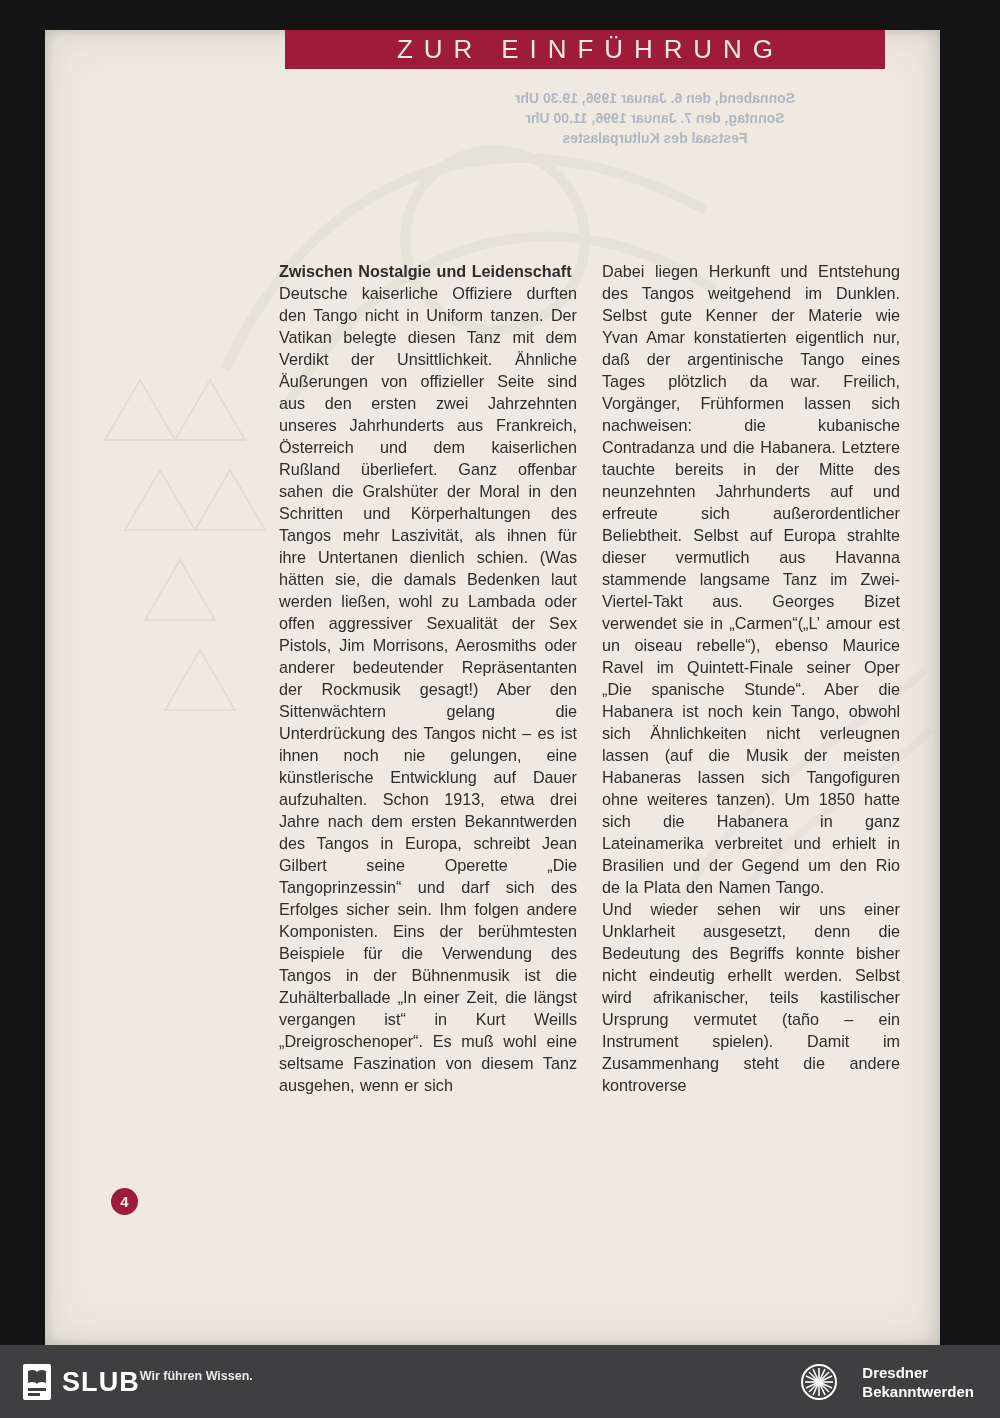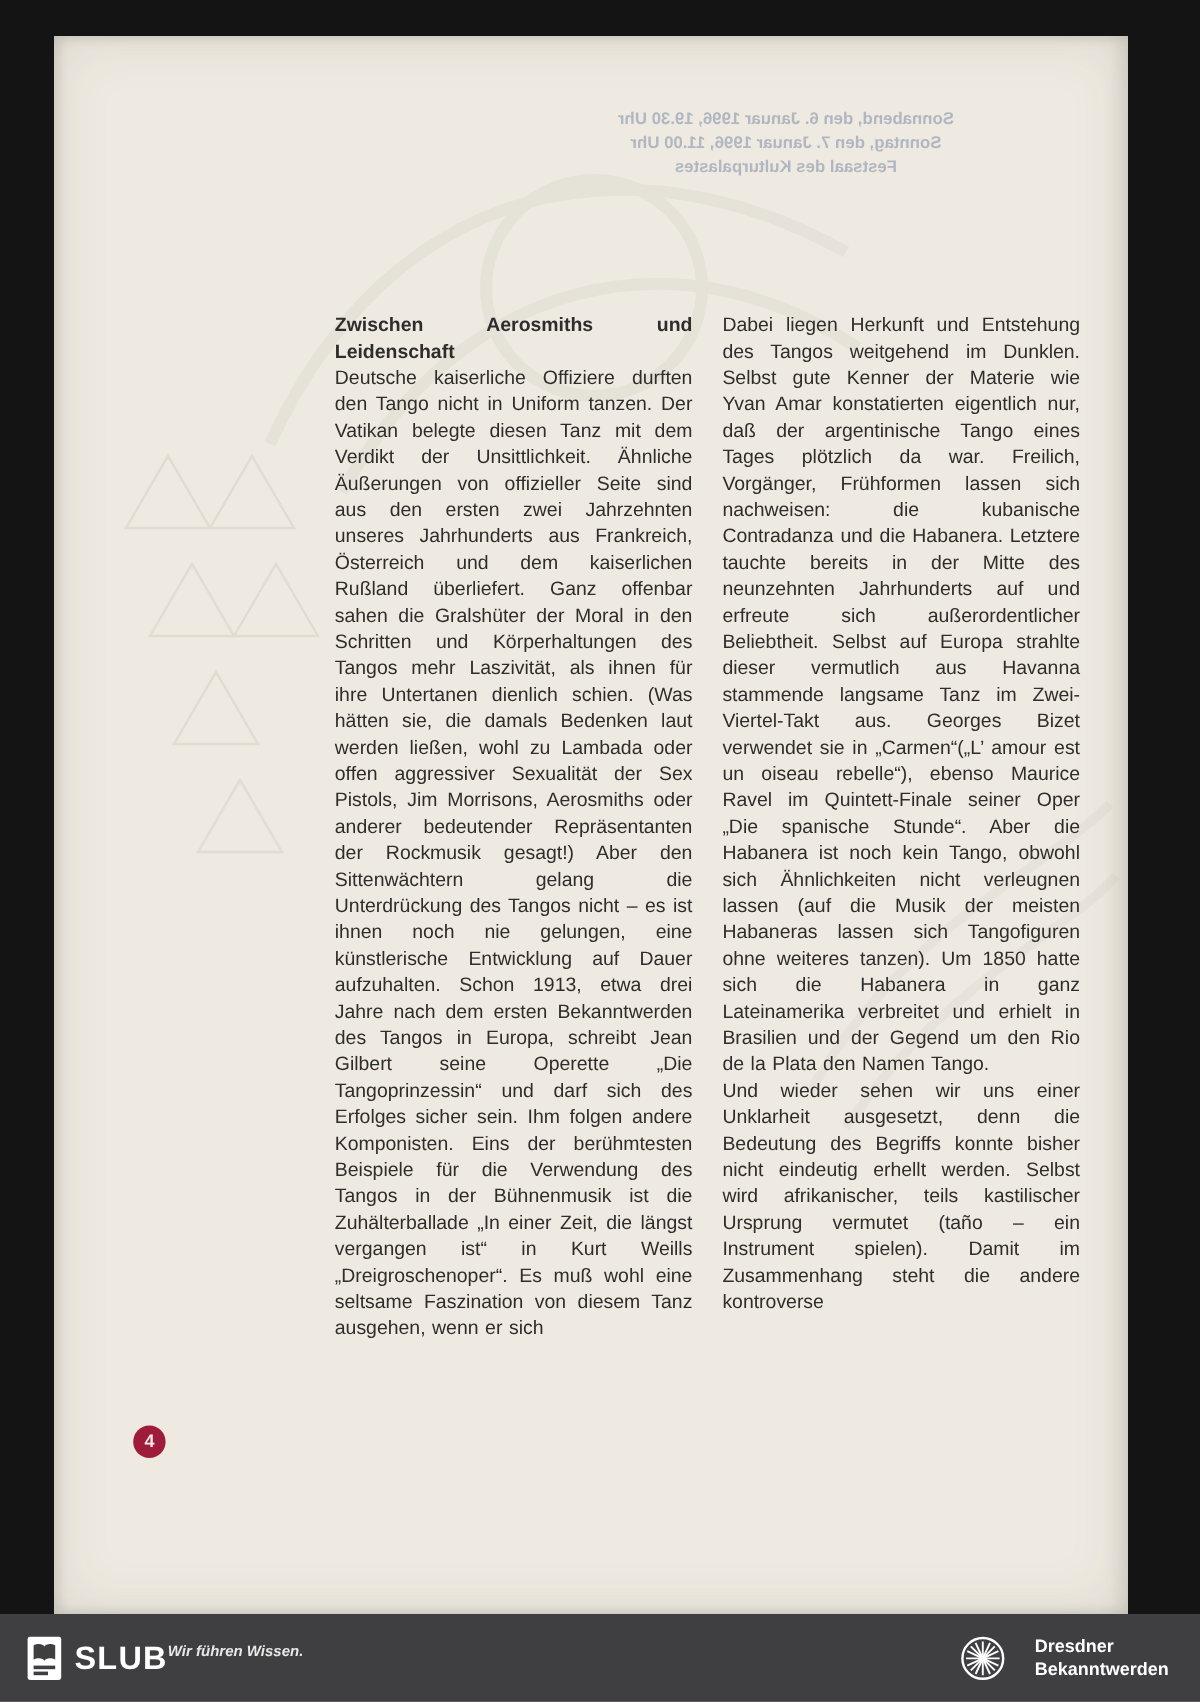--- a/index.html
+++ b/index.html
@@ -109,21 +109,20 @@
     font-size: 27px;
     font-weight: bold;
     letter-spacing: 0.04em;
     line-height: 28px;
   }
   .slub-tagline {
     color: #e8e8e8;
     font-size: 12.5px;
     font-weight: bold;
     line-height: 16px;
-    font-style: italic;
   }
   .publisher-block { display: flex; align-items: center; gap: 24px; }
   .publisher-name {
     color: #ffffff;
     font-size: 15px;
     font-weight: bold;
     line-height: 19px;
   }
 </style>
 </head>
@@ -148,30 +147,33 @@
       <circle cx="330" cy="170" r="90"></circle>
     </g>
   </svg>
   <svg class="ornament" style="left:620px; top:620px;" width="270" height="300" viewBox="0 0 270 300">
     <g fill="none" stroke="#5a584e" stroke-width="8" opacity="0.04">
       <path d="M10 260 C 90 120, 200 80, 260 20"></path>
       <path d="M40 290 C 120 170, 220 130, 265 80"></path>
     </g>
   </svg>
 
+  <div class="header-banner">
+    <div class="title">ZUR EINFÜHRUNG</div>
+  </div>
 
   <div class="bleed-through">
     <div>Sonnabend, den 6. Januar 1996, 19.30 Uhr</div>
     <div>Sonntag, den 7. Januar 1996, 11.00 Uhr</div>
     <div>Festsaal des Kulturpalastes</div>
   </div>
 
   <div class="columns">
     <div class="col">
-      <h3>Zwischen Aerosmiths und Leidenschaft</h3>
+      <h3>Zwischen Nostalgie und Leidenschaft</h3>
       <p><span>Deutsche kaiserliche Offiziere durften den </span><span class="b">Tango</span><span> nicht in Uniform tanzen. Der Vatikan belegte diesen Tanz mit dem Verdikt der Unsittlichkeit. Ähnliche Äußerungen von offizieller Seite sind aus den ersten zwei Jahrzehnten unseres Jahrhunderts aus Frankreich, Österreich und dem kaiserlichen Rußland überliefert. Ganz offenbar sahen die Gralshüter der Moral in den Schritten und Körperhaltungen des Tangos mehr Laszivität, als ihnen für ihre Untertanen dienlich schien. (Was hätten sie, die damals Bedenken laut werden ließen, wohl zu Lambada oder offen aggressiver Sexualität der Sex Pistols, Jim Morrisons, Aerosmiths oder anderer bedeutender Repräsentanten der Rockmusik gesagt!) Aber den Sittenwächtern gelang die Unterdrückung des Tangos nicht – es ist ihnen noch nie gelungen, eine künstlerische Entwicklung auf Dauer aufzuhalten. Schon 1913, etwa drei Jahre nach dem ersten Bekanntwerden des Tangos in Europa, schreibt Jean Gilbert seine Operette „Die Tangoprinzessin“ und darf sich des Erfolges sicher sein. Ihm folgen andere Komponisten. Eins der berühmtesten Beispiele für die Verwendung des Tangos in der Bühnenmusik ist die Zuhälterballade „In einer Zeit, die längst vergangen ist“ in Kurt Weills „Dreigroschenoper“. Es muß wohl eine seltsame Faszination von diesem Tanz ausgehen, wenn er sich</span></p>
     </div>
     <div class="col">
       <p>Dabei liegen Herkunft und Entstehung des Tangos weitgehend im Dunklen. Selbst gute Kenner der Materie wie Yvan Amar konstatierten eigentlich nur, daß der argentinische Tango eines Tages plötzlich da war. Freilich, Vorgänger, Frühformen lassen sich nachweisen: die kubanische Contradanza und die Habanera. Letztere tauchte bereits in der Mitte des neunzehnten Jahrhunderts auf und erfreute sich außerordentlicher Beliebtheit. Selbst auf Europa strahlte dieser vermutlich aus Havanna stammende langsame Tanz im Zwei-Viertel-Takt aus. Georges Bizet verwendet sie in „Carmen“(„L’ amour est un oiseau rebelle“), ebenso Maurice Ravel im Quintett-Finale seiner Oper „Die spanische Stunde“. Aber die Habanera ist noch kein Tango, obwohl sich Ähnlichkeiten nicht verleugnen lassen (auf die Musik der meisten Habaneras lassen sich Tangofiguren ohne weiteres tanzen). Um 1850 hatte sich die Habanera in ganz Lateinamerika verbreitet und erhielt in Brasilien und der Gegend um den Rio de la Plata den Namen Tango.</p>
       <p>Und wieder sehen wir uns einer Unklarheit ausgesetzt, denn die Bedeutung des Begriffs konnte bisher nicht eindeutig erhellt werden. Selbst wird afrikanischer, teils kastilischer Ursprung vermutet (taño – ein Instrument spielen). Damit im Zusammenhang steht die andere kontroverse</p>
     </div>
   </div>
 
   <div class="page-number-badge">
     <span>4</span>

